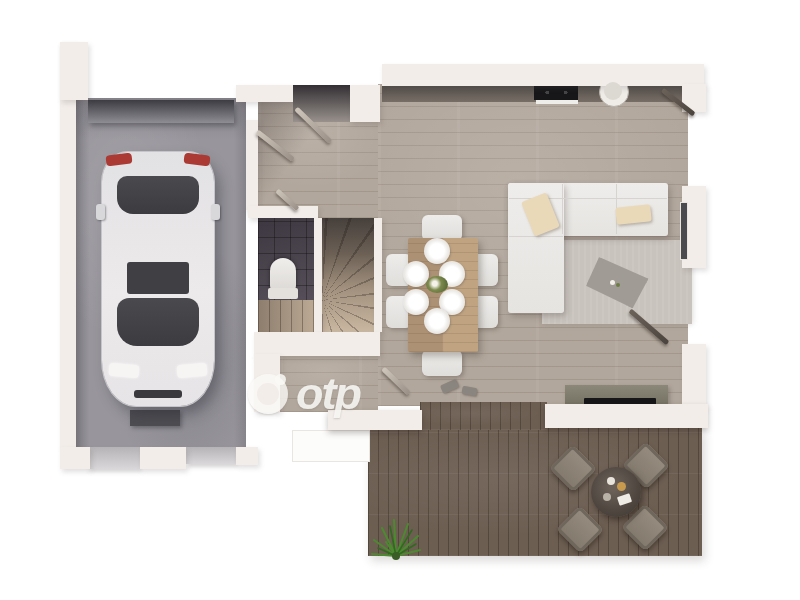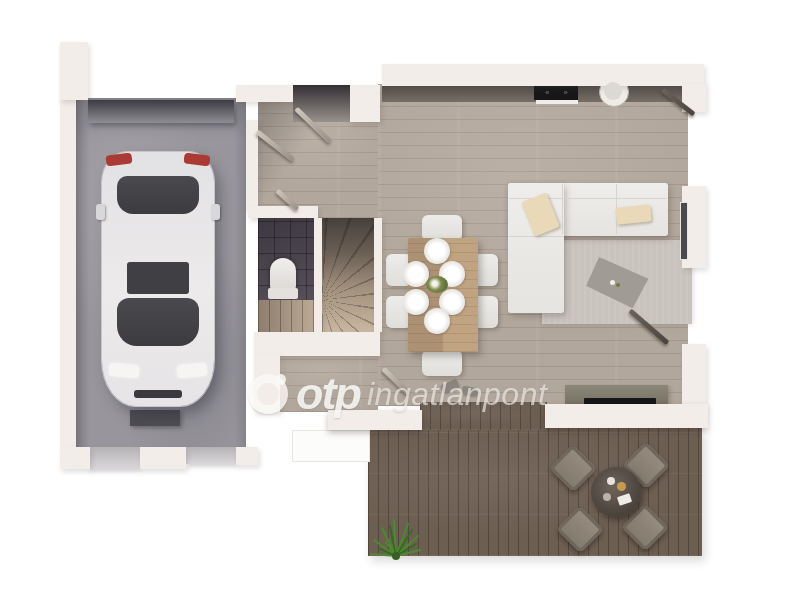--- a/index.html
+++ b/index.html
@@ -329,16 +329,15 @@
   <div class="el z4 door door-light door-wc"></div>
   <div class="el z4 door door-dark door-r-top"></div>
   <div class="el z4 door door-dark door-r-bot"></div>
   <div class="el z4 door door-light door-terrace"></div>
 
   <div class="el watermark">
     <div class="wm-ring">
       <div class="wm-dot"></div>
     </div>
     <span class="wm-otp">otp</span>
-    <span class="wm-suffix">ingatlanpont</span>
   </div>
 
 </div>
 
 </body></html>

